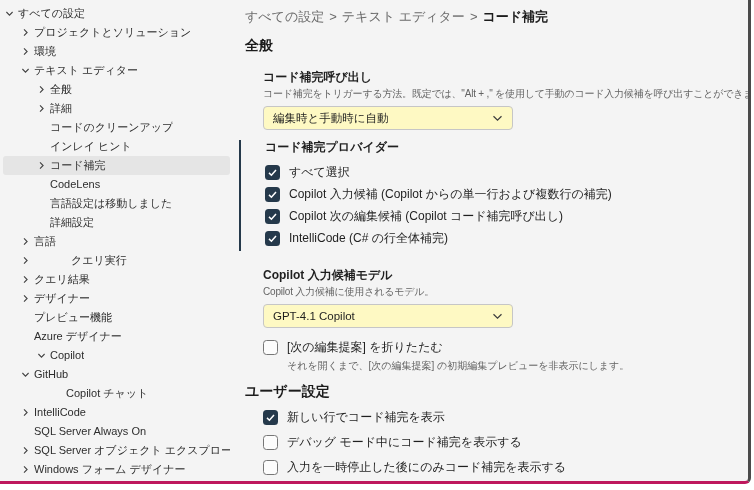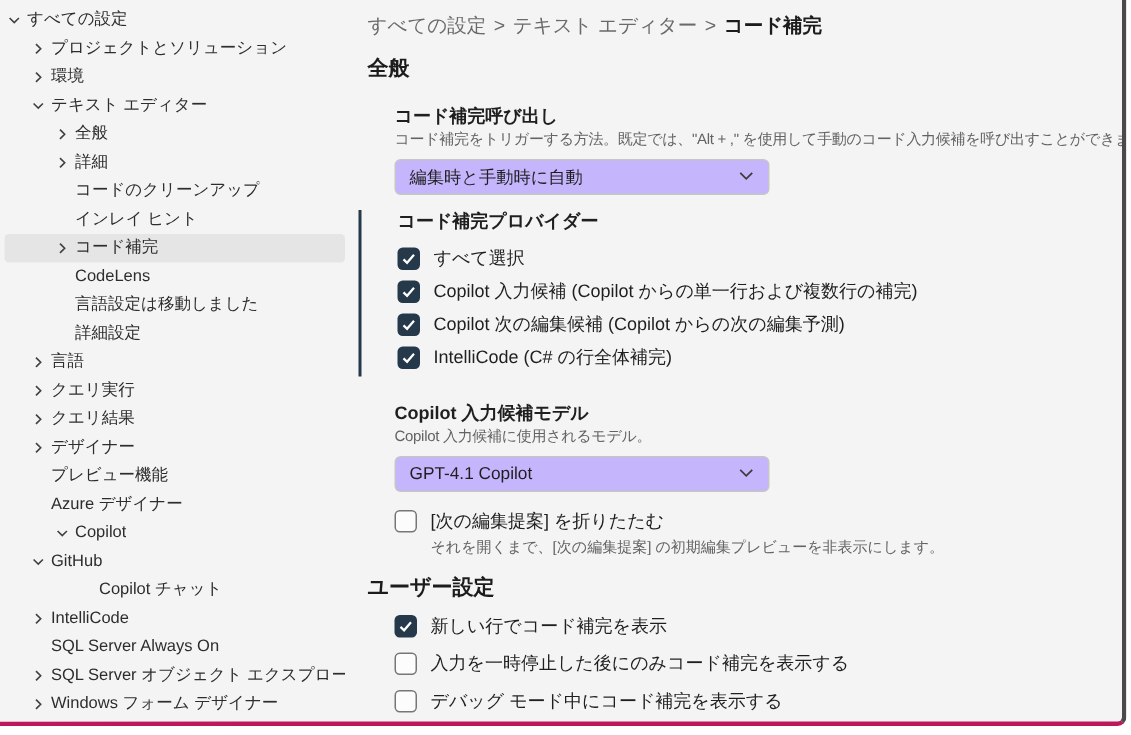--- a/index.html
+++ b/index.html
@@ -27,21 +27,21 @@
   
   .main{position:absolute;left:244px;top:0;width:505px;height:100%;box-sizing:border-box;}
   .breadcrumb{margin:8px 0 0 1px;font-size:13px;color:#6a6a6a;height:17px;white-space:nowrap;}
   .breadcrumb .sep{margin:0 5px;color:#6a6a6a;}
   .breadcrumb .current{color:#1c1c1c;font-weight:bold;}
   .section-heading{margin:12px 0 0 1px;font-size:14px;font-weight:bold;color:#1c1c1c;height:18px;}
   .ctrl{margin-left:19px;}
   .setting-label{font-size:12px;font-weight:bold;color:#1f1f1f;height:15px;line-height:15px;}
   .setting-desc{font-size:10px;color:#636363;height:14px;line-height:14px;margin-top:2px;white-space:nowrap;overflow:hidden;letter-spacing:-0.2px;}
   .dropdown{
-    margin-top:5px;width:250px;height:24px;box-sizing:border-box;background:#c4b5fd;
+    margin-top:5px;width:250px;height:24px;box-sizing:border-box;background:#fef9c3;
     border:1px solid #c6c6c6;border-radius:4px;display:flex;align-items:center;
     justify-content:space-between;padding:0 9px;font-size:11.5px;color:#1f1f1f;cursor:default;
   }
   .group{position:relative;margin:10px 0 0 2px;padding:0 0 2px 19px;}
   .group-line{position:absolute;left:-7px;top:0;bottom:0;width:2px;background:#25394b;}
   .group-title{font-size:12px;font-weight:bold;color:#1f1f1f;height:15px;line-height:15px;margin-bottom:6px;}
   .check-row{display:flex;align-items:center;height:22px;}
   .check-row.spaced{height:15px;margin-bottom:10px;}
   .cb{
     width:15px;height:15px;box-sizing:border-box;border-radius:3.5px;flex:0 0 15px;
@@ -137,21 +137,21 @@
     <span class="tree-label">詳細設定</span>
   </div>
       <div class="tree-row" style="padding-left: 18px; text-align: right;">
     <span class="chev">
           <svg width="9" height="9" viewBox="0 0 9 9">
             <polyline points="3,1.4 6.1,4.5 3,7.6" fill="none" stroke="#424242" stroke-width="1.1"></polyline>
           </svg>
         </span>
     <span class="tree-label">言語</span>
   </div>
-      <div class="tree-row" style="padding-left: 18px;">
+      <div class="tree-row" style="padding-left: 18px; gap: 37px;">
     <span class="chev">
           <svg width="9" height="9" viewBox="0 0 9 9">
             <polyline points="3,1.4 6.1,4.5 3,7.6" fill="none" stroke="#424242" stroke-width="1.1"></polyline>
           </svg>
         </span>
     <span class="tree-label">クエリ実行</span>
   </div>
       <div class="tree-row" style="padding-left: 18px;">
     <span class="chev">
           <svg width="9" height="9" viewBox="0 0 9 9">
@@ -262,21 +262,21 @@
               </svg>
             </span>
     <span class="check-label">Copilot 入力候補 (Copilot からの単一行および複数行の補完)</span>
   </div>
           <div class="check-row">
     <span class="cb checked">
               <svg width="11" height="11" viewBox="0 0 11 11">
                 <polyline points="2,5.9 4.4,8.2 9,2.9" fill="none" stroke="#ffffff" stroke-width="1.5"></polyline>
               </svg>
             </span>
-    <span class="check-label">Copilot 次の編集候補 (Copilot からの次の編集予測)</span>
+    <span class="check-label">Copilot 次の編集候補 (Copilot コード補完呼び出し)</span>
   </div>
           <div class="check-row">
     <span class="cb checked">
               <svg width="11" height="11" viewBox="0 0 11 11">
                 <polyline points="2,5.9 4.4,8.2 9,2.9" fill="none" stroke="#ffffff" stroke-width="1.5"></polyline>
               </svg>
             </span>
     <span class="check-label">IntelliCode (C# の行全体補完)</span>
   </div>
         </div>
@@ -305,22 +305,22 @@
         <div class="check-row spaced">
     <span class="cb checked">
             <svg width="11" height="11" viewBox="0 0 11 11">
               <polyline points="2,5.9 4.4,8.2 9,2.9" fill="none" stroke="#ffffff" stroke-width="1.5"></polyline>
             </svg>
           </span>
     <span class="check-label">新しい行でコード補完を表示</span>
   </div>
         <div class="check-row spaced">
     <span class="cb"></span>
-    <span class="check-label">入力を一時停止した後にのみコード補完を表示する</span>
+    <span class="check-label">デバッグ モード中にコード補完を表示する</span>
   </div>
         <div class="check-row spaced">
     <span class="cb"></span>
-    <span class="check-label">デバッグ モード中にコード補完を表示する</span>
+    <span class="check-label">入力を一時停止した後にのみコード補完を表示する</span>
   </div>
       </div>
 
   </div>
 </div>
 
 </body></html>

